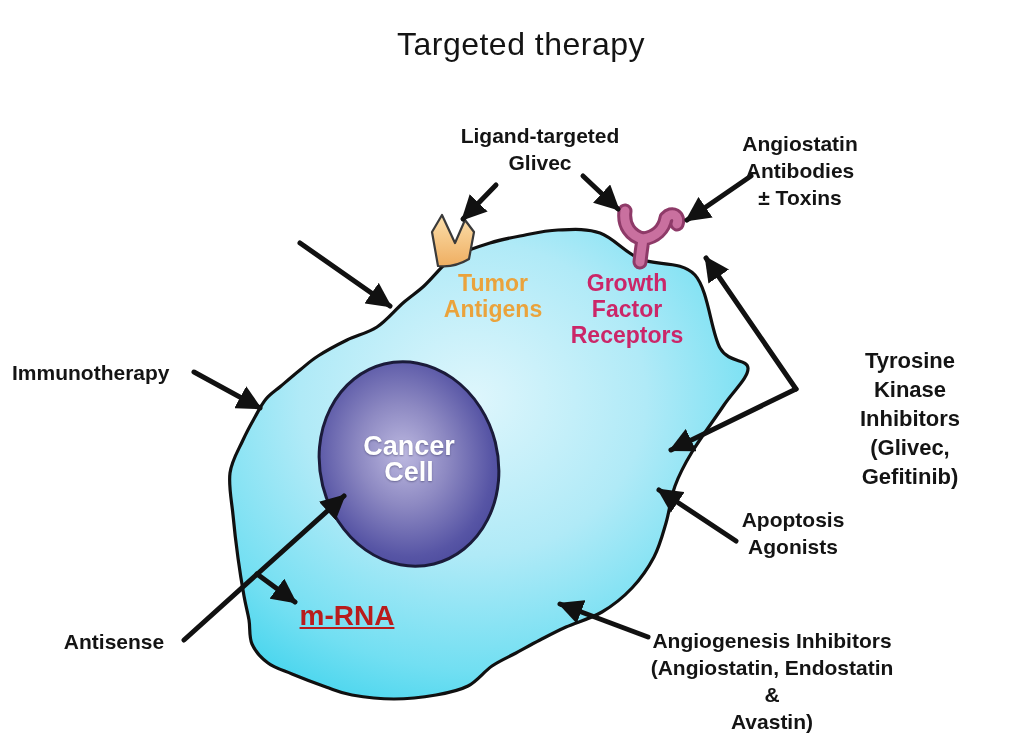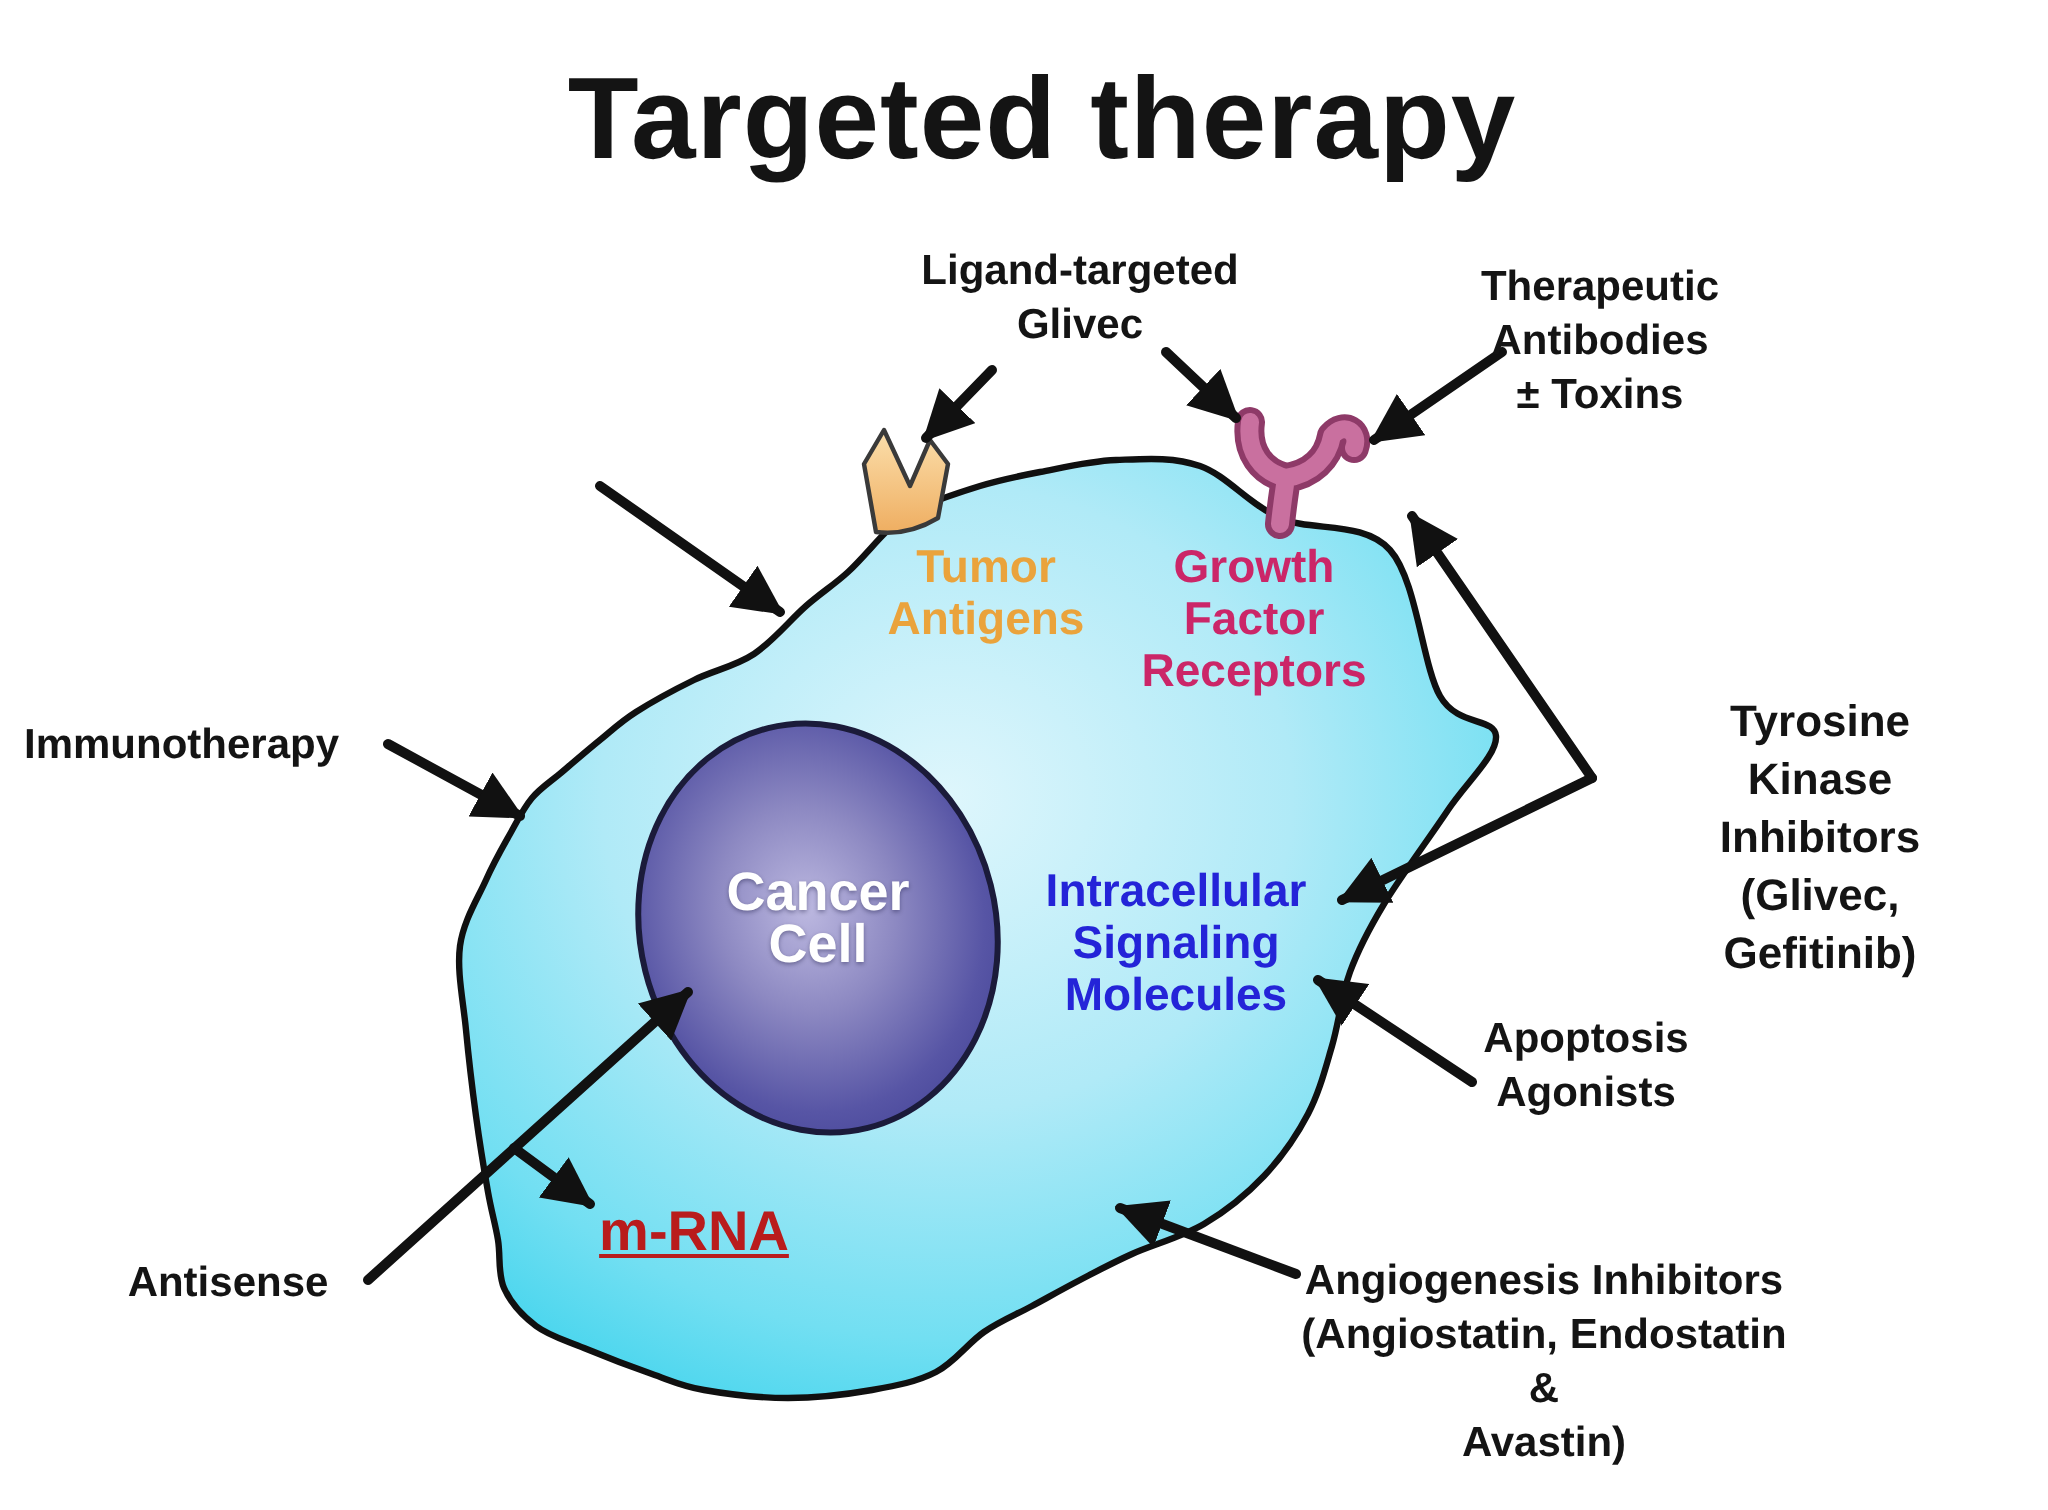--- a/index.html
+++ b/index.html
@@ -9,21 +9,21 @@
   }
   .stage svg{position:absolute;left:0;top:0;}
   .lbl{
     position:absolute;white-space:pre-line;text-align:center;
     font-weight:bold;color:var(--label-text,#141414);
     transform:translateX(-50%);line-height:27px;font-size:21px;
   }
   .lbl.left{transform:none;text-align:center;}
   .title{
     position:absolute;left:521px;top:26px;transform:translateX(-50%);
-    font-size:58px;font-weight:bold;color:var(--label-text,#141414);
+    font-size:32px;font-weight:normal;color:var(--label-text,#141414);
     white-space:nowrap;letter-spacing:0.5px;text-align:right;
   }
   .inner{font-size:23px;line-height:26px;}
   .tumor{color:var(--tumor-antigens-text,#eaa33c);}
   .growth{color:var(--growth-factor-text,#cb2668);}
   .signal{color:var(--signaling-text,#2424d8);}
   .nucleus-lbl{color:var(--nucleus-label,#fff);font-size:27px;line-height:26px;text-shadow:0 1px 2px rgba(0,0,40,.35);}
   .mrna{color:#b91c1c;font-size:28px;text-decoration:underline;}
   .tyro{font-size:22px;line-height:29px;}
 </style>
@@ -82,21 +82,21 @@
       <line x1="184" y1="640" x2="344" y2="496" marker-end="url(#ah)"></line>
       <line x1="257" y1="574" x2="295" y2="602" marker-end="url(#ah)"></line>
     </g>
   </svg>
 
   <div class="title">Targeted therapy</div>
 
   <div class="lbl" style="left:540px;top:122px;">Ligand-targeted
 Glivec</div>
 
-  <div class="lbl" style="left:800px;top:130px;">Therapeutic
+  <div class="lbl" style="left:800px;top:130px;">Angiostatin
 Antibodies
 ± Toxins</div>
 
 
   <div class="lbl left" style="left:12px;top:359px;">Immunotherapy</div>
 
   <div class="lbl tyro" style="left:910px;top:346px;">Tyrosine Kinase
 Inhibitors (Glivec,
 Gefitinib)</div>
 
@@ -109,21 +109,18 @@
 
   <div class="lbl" style="left:114px;top:628px;">Antisense</div>
 
   <div class="lbl inner growth" style="left:627px;top:270px;">Growth
 Factor
 Receptors</div>
 
   <div class="lbl inner tumor" style="left:493px;top:270px;">Tumor
 Antigens</div>
 
-  <div class="lbl inner signal" style="left:588px;top:432px;">Intracellular
-Signaling
-Molecules</div>
 
   <div class="lbl nucleus-lbl" style="left:409px;top:433px;">Cancer
 Cell</div>
 
   <div class="lbl inner mrna" style="left:347px;top:603px;">m-RNA</div>
 </div>
 
 </body></html>

